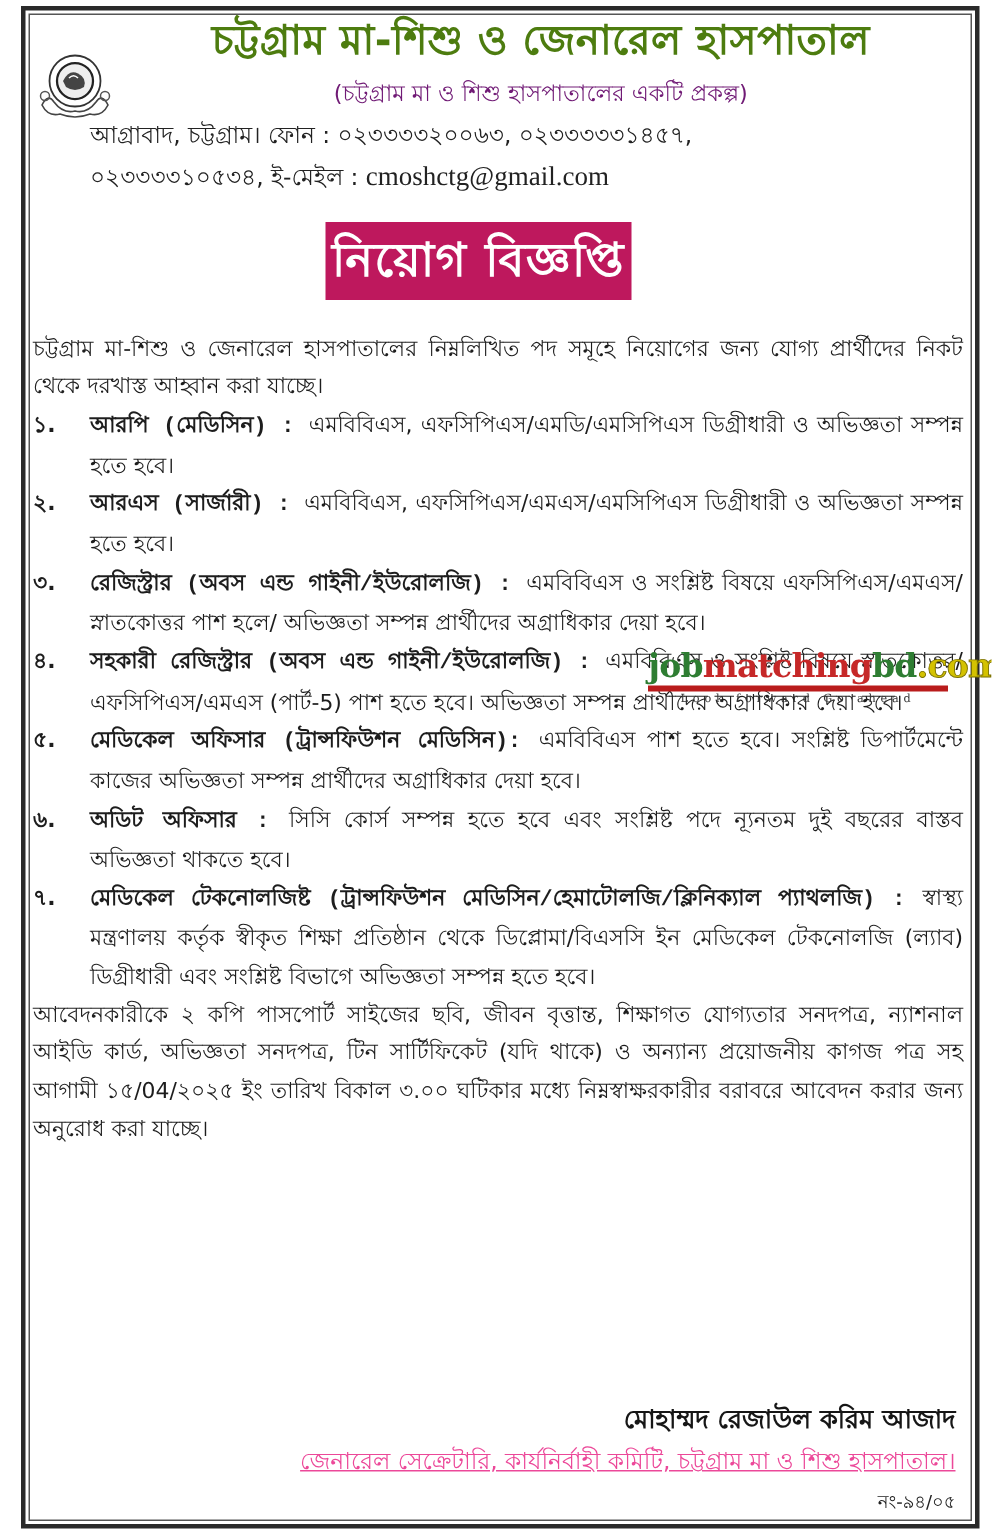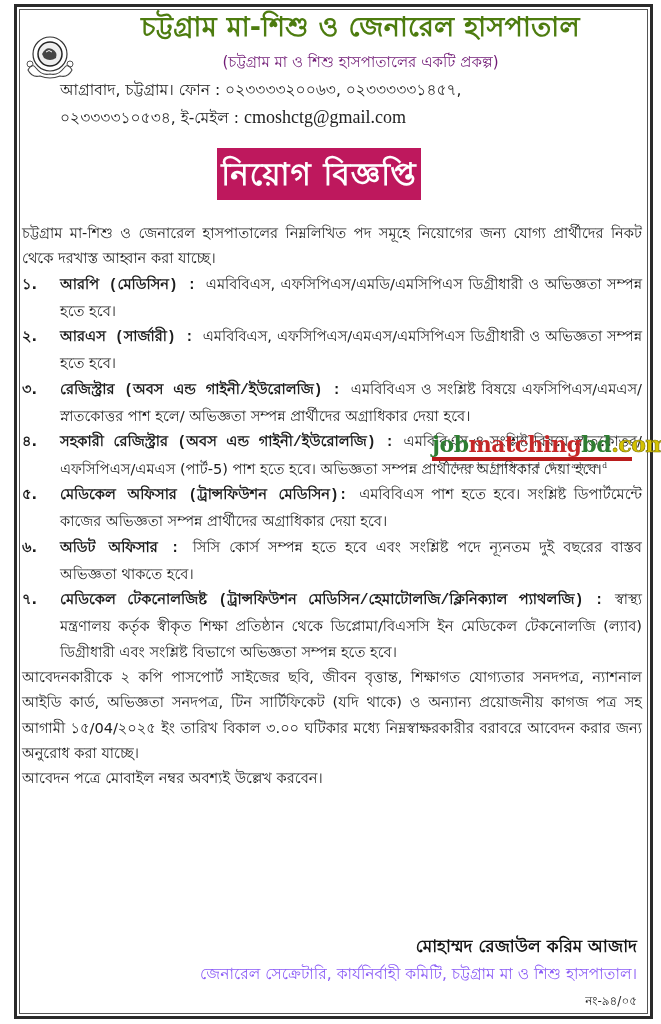--- a/index.html
+++ b/index.html
@@ -61,21 +61,21 @@
   .wm-com { color: #d4c200; -webkit-text-stroke: 0.6px #7a7000; }
   .wm-tag {
     font-family: "DejaVu Serif", serif; font-size: 7.5px; letter-spacing: 3.2px;
     color: #333; border-top: 4px solid #b91c1c; margin-top: 1px; line-height: 10px;
   }
 
   .sign-name {
     position: absolute; right: 24px; top: 933px; font-size: 17px; font-weight: bold; color: #161616;
   }
   .sign-title {
-    position: absolute; right: 24px; top: 962px; font-size: 15.5px; color: #8b5cf6;
+    position: absolute; right: 24px; top: 962px; font-size: 15.5px; color: #ec4899; text-decoration: underline;
   }
   .ref-no {
     position: absolute; right: 24px; top: 992px; font-size: 12px; color: #222; text-align: center;
   }
 </style>
 </head>
 <body>
 
 <div class="frame"></div>
 
@@ -124,21 +124,20 @@
   <div class="item">
     <span class="num">৬.</span>
     <span class="txt"><span class="ttl">অডিট অফিসার : </span><span>সিসি কোর্স সম্পন্ন হতে হবে এবং সংশ্লিষ্ট পদে ন্যূনতম দুই বছরের বাস্তব অভিজ্ঞতা থাকতে হবে।</span></span>
   </div>
   <div class="item">
     <span class="num">৭.</span>
     <span class="txt"><span class="ttl">মেডিকেল টেকনোলজিষ্ট (ট্রান্সফিউশন মেডিসিন/হেমাটোলজি/ক্লিনিক্যাল প্যাথলজি) : </span><span>স্বাস্থ্য মন্ত্রণালয় কর্তৃক স্বীকৃত শিক্ষা প্রতিষ্ঠান থেকে ডিপ্লোমা/বিএসসি ইন মেডিকেল টেকনোলজি (ল্যাব) ডিগ্রীধারী এবং সংশ্লিষ্ট বিভাগে অভিজ্ঞতা সম্পন্ন হতে হবে।</span></span>
   </div>
 
   <p class="para">আবেদনকারীকে ২ কপি পাসপোর্ট সাইজের ছবি, জীবন বৃত্তান্ত, শিক্ষাগত যোগ্যতার সনদপত্র, ন্যাশনাল আইডি কার্ড, অভিজ্ঞতা সনদপত্র, টিন সার্টিফিকেট (যদি থাকে) ও অন্যান্য প্রয়োজনীয় কাগজ পত্র সহ আগামী ১৫/04/২০২৫ ইং তারিখ বিকাল ৩.০০ ঘটিকার মধ্যে নিম্নস্বাক্ষরকারীর বরাবরে আবেদন করার জন্য অনুরোধ করা যাচ্ছে।</p>
-  <p class="para">আবেদন পত্রে মোবাইল নম্বর অবশ্যই উল্লেখ করবেন।</p>
 </div>
 
 <div class="watermark">
   <div class="wm-main"><span class="wm-job">job</span><span class="wm-match">matching</span><span class="wm-bd">bd</span><span class="wm-com">.com</span></div>
   <div class="wm-tag">Look forward Go ahead</div>
 </div>
 
 <div class="sign-name">মোহাম্মদ রেজাউল করিম আজাদ</div>
 <div class="sign-title">জেনারেল সেক্রেটারি, কার্যনির্বাহী কমিটি, চট্টগ্রাম মা ও শিশু হাসপাতাল।</div>
 <div class="ref-no">নং-৯৪/০৫</div>

